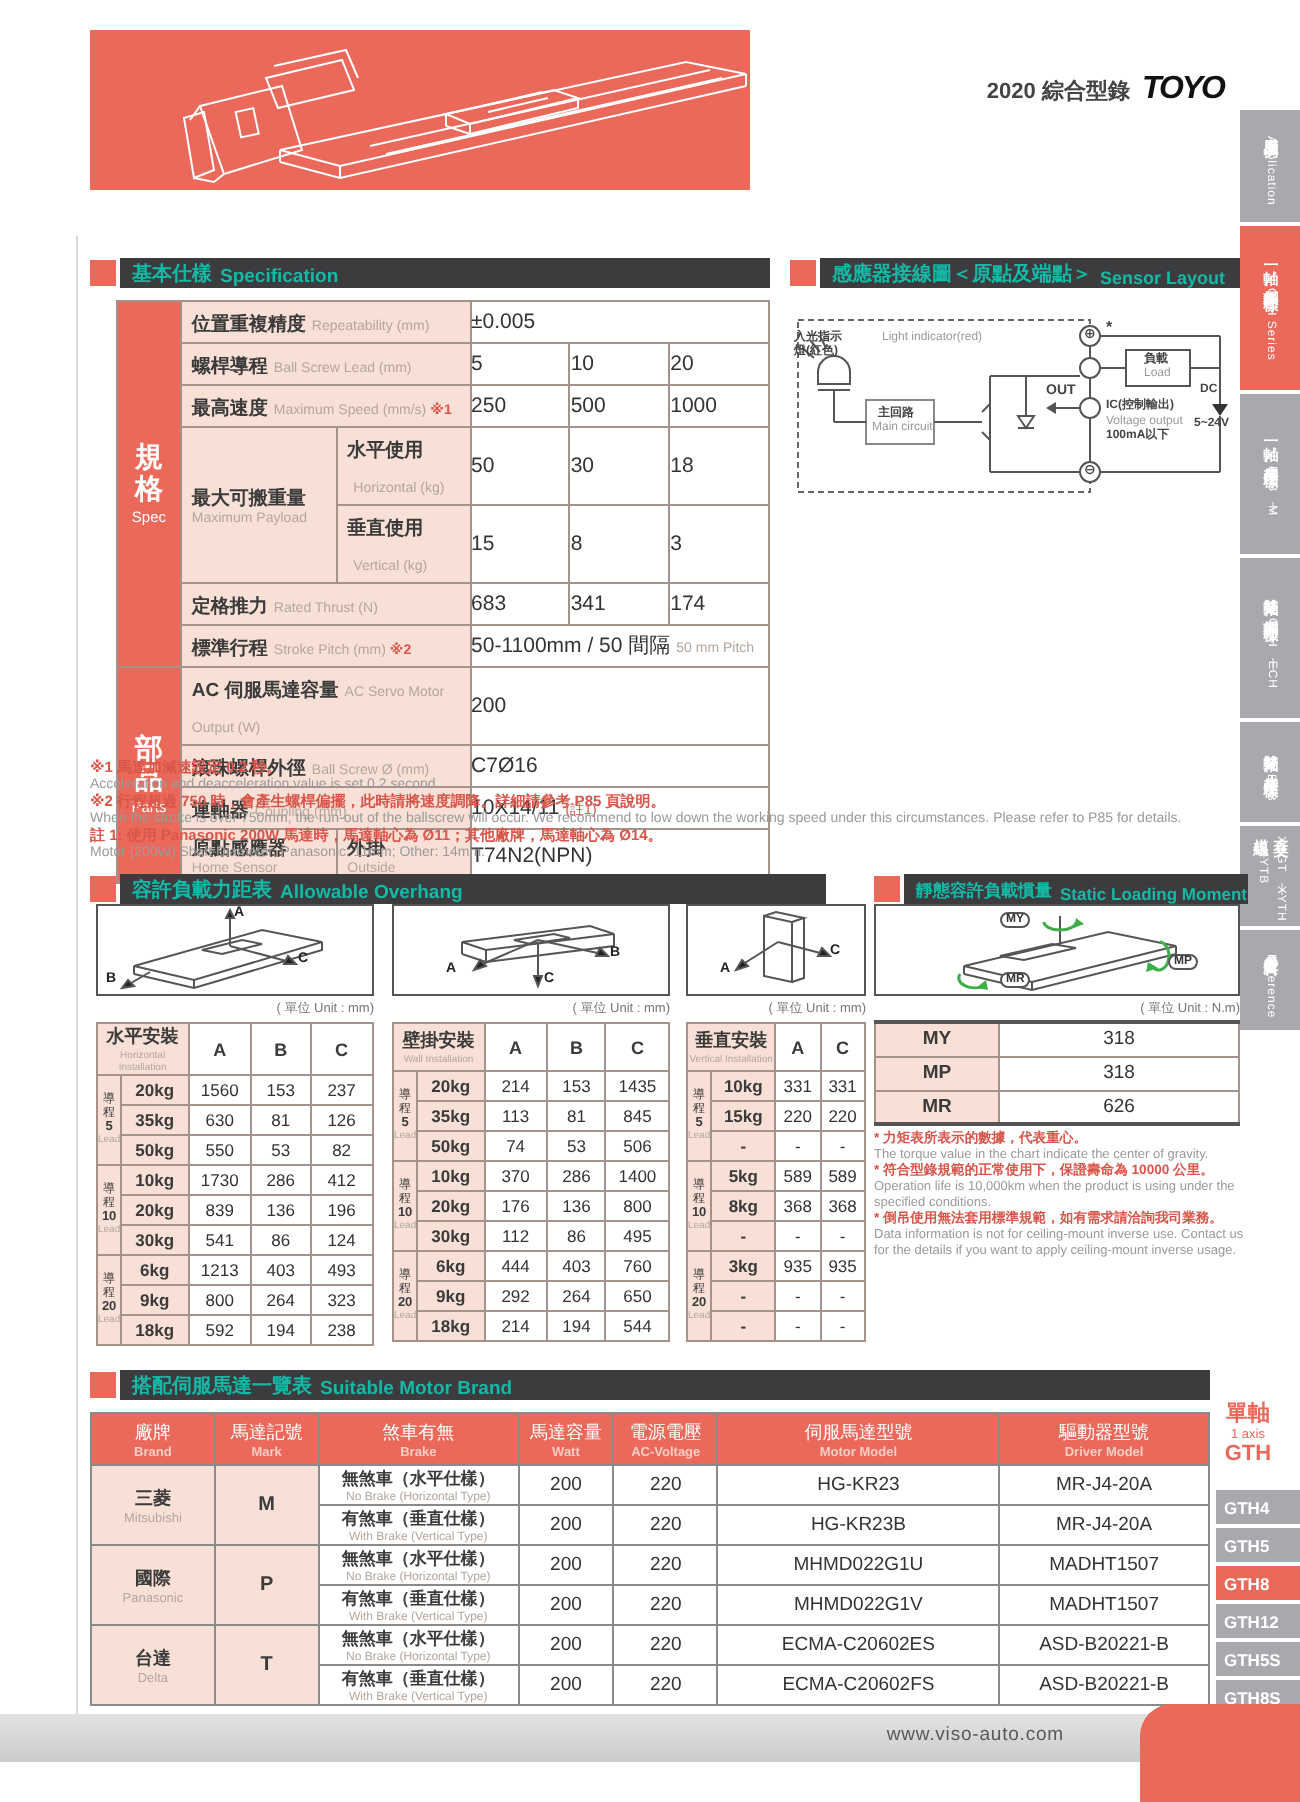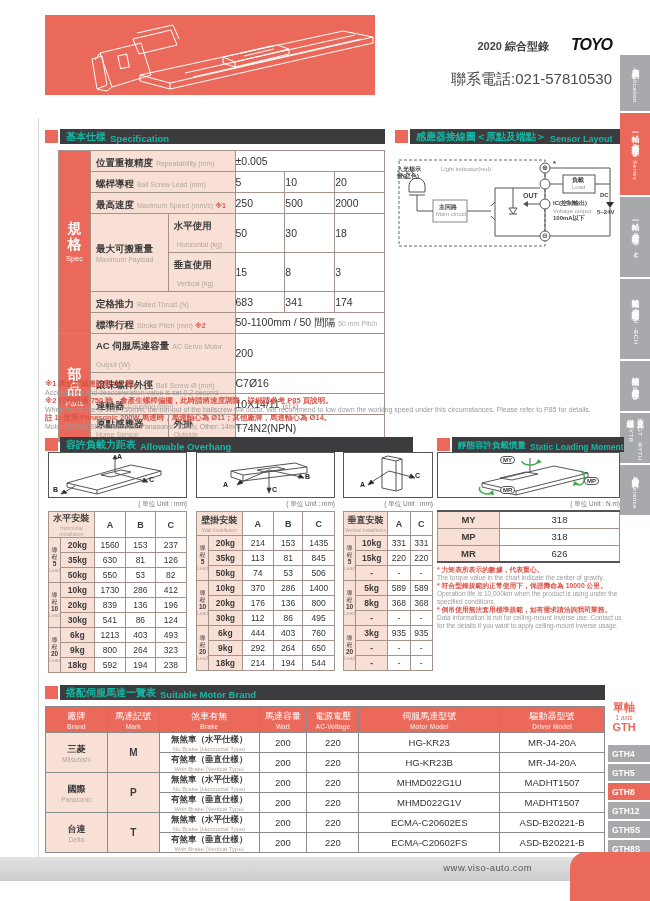--- a/index.html
+++ b/index.html
@@ -6,21 +6,21 @@
     --red:#EB695A; --pink:#F8E0D6; --dark:#3C3C3E; --tabgray:#A7A9AC;
     --redtext:#D9564A; --grayen:#B3A79E; --bd:#9B9B9B; --ink:#3B3B3B;
   }
   *{box-sizing:border-box;margin:0;padding:0}
   body{font-family:"Liberation Sans","DejaVu Sans",sans-serif;background:#fff}
   #page{position:relative;width:650px;height:901px;background:#fff;overflow:hidden}
 
   
   .prod-img{position:absolute;left:45px;top:15px;width:330px;height:80px;background:var(--red)}
   .cat-line{position:absolute;right:38px;top:36px;width:300px;text-align:right;font-size:11px;color:#444;font-weight:bold}
-  .toyo{font-style:italic;font-weight:bold;font-size:16px;color:#111;letter-spacing:-1px;margin-left:22px}
+  .toyo{font-style:italic;font-weight:bold;font-size:16px;color:#111;letter-spacing:-1px;margin-left:6px}
   .phone{position:absolute;right:38px;top:70px;width:320px;text-align:right;font-size:15px;color:#4A4A4A}
 
   
   .vtab{position:absolute;left:620px;width:30px;background:var(--tabgray);color:#fff;
         display:flex;justify-content:center;align-items:center;writing-mode:vertical-rl;cursor:pointer}
   .vtab .tzh{font-size:7.5px;font-weight:bold;letter-spacing:1px}
   .vtab .ten{font-size:6px;letter-spacing:.5px;margin-top:2px}
   .vtab.active{background:var(--red)}
 
   
@@ -151,21 +151,20 @@
           <line x2="229" y1="41" x1="199" y2="34"></line>
         <line x1="140" y1="58" x2="310" y2="20"></line>
           <line x1="148" y1="62" x2="316" y2="24"></line>
       </g>
     </svg>
   </div>
 
   <div class="cat-line">
     <span>2020 綜合型錄</span><span class="toyo">TOYO</span>
   </div>
-  <div class="phone">聯系電話:021-57810530</div>
 
   <div class="vtab" style="top:55px;height:56px">
     <span class="tzh">應用例</span>
     <span class="ten">Application</span>
   </div>
   <div class="vtab active" style="top:113px;height:82px">
     <span class="tzh">一軸／鋼珠仕樣</span>
     <span class="ten">GTH Series</span>
   </div>
   <div class="vtab" style="top:197px;height:80px">
@@ -220,21 +219,21 @@
     <tr>
       <td class="lab" colspan="2"><span class="zh">螺桿導程</span><span class="en">Ball Screw Lead (mm)</span></td>
       <td class="val">5</td>
           <td class="val">10</td>
           <td class="val">20</td>
     </tr>
     <tr>
       <td class="lab" colspan="2"><span class="zh">最高速度</span><span class="en">Maximum Speed (mm/s)</span><span class="nt">※1</span></td>
       <td class="val">250</td>
           <td class="val">500</td>
-          <td class="val">2000</td>
+          <td class="val">1000</td>
     </tr>
     <tr>
       <td class="lab" rowspan="2">
             <span class="zh blk">最大可搬重量</span>
             <span class="en blk" style="margin-left:0">Maximum Payload</span>
           </td>
       <td class="lab"><span class="zh">水平使用</span><span class="en">Horizontal (kg)</span></td>
       <td class="val">50</td>
           <td class="val">30</td>
           <td class="val">18</td>

